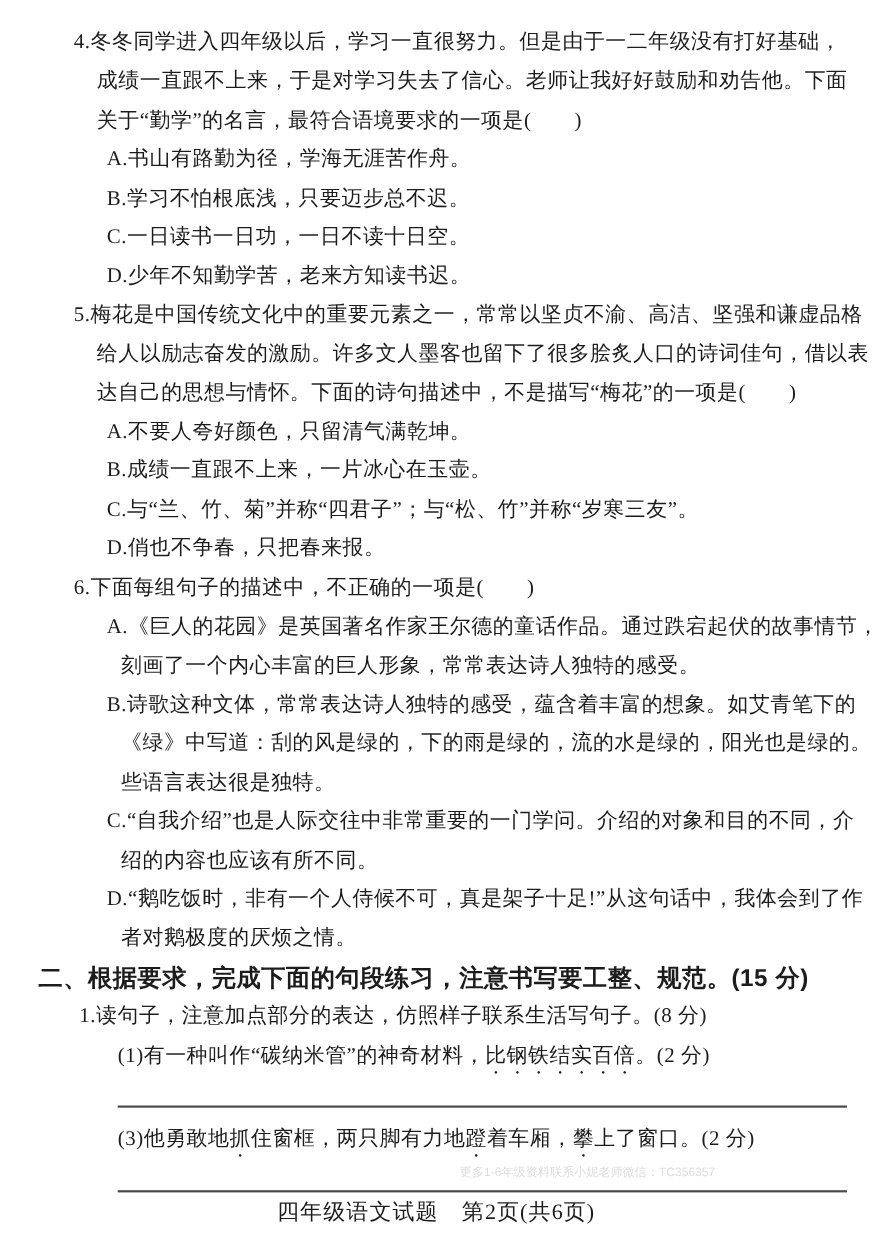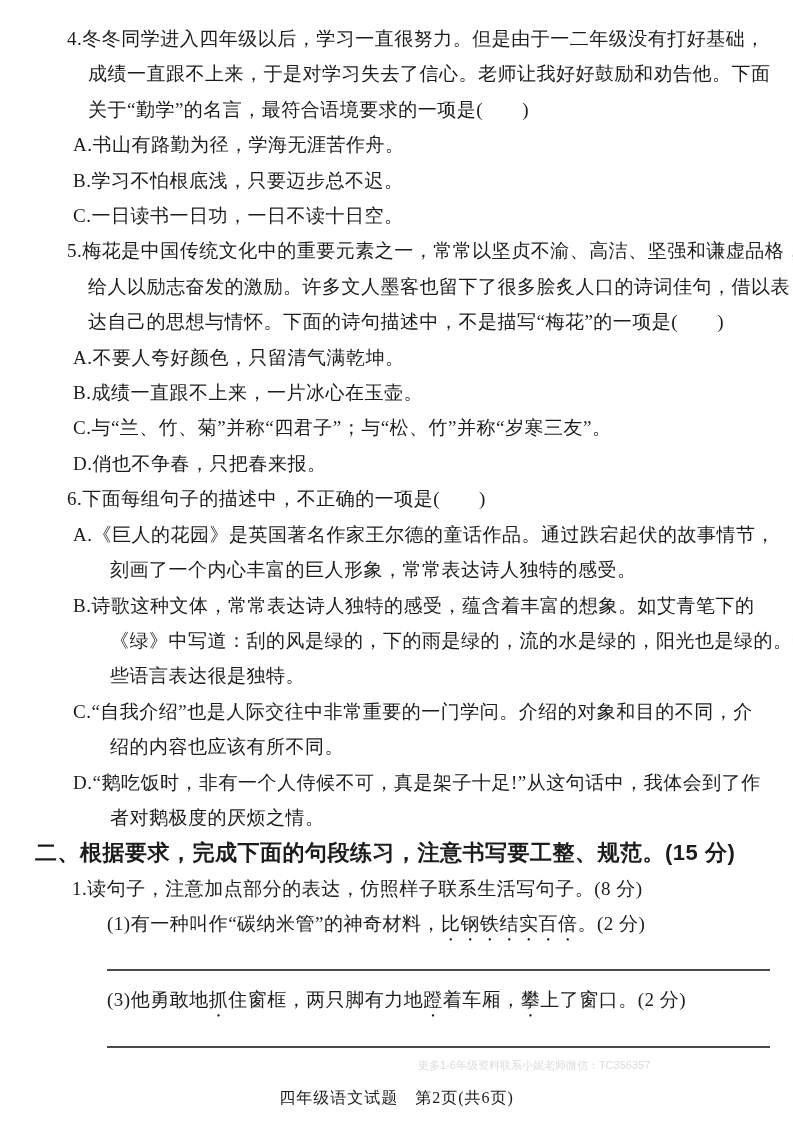--- a/index.html
+++ b/index.html
@@ -13,21 +13,21 @@
   }
   .content{
     position:absolute;top:0;left:0;
     width:790px;box-sizing:border-box;
     padding:21px 0 0 67px;
     font-size:19px;
     line-height:35.4px;
   }
   .ln{white-space:nowrap;letter-spacing:0.5px;}
   .indent-wrap{margin-left:21px;}   
-  .indent-opt{margin-left:6px;}    
+  .indent-opt{margin-left:30px;}    
   .indent-opt-wrap{margin-left:43px;} 
   .sec-header{
     font-family:"Liberation Sans","DejaVu Sans",sans-serif;
     font-weight:bold;
     margin-left:-32px;
     font-size:22px;
   }
   .sub-stem{margin-left:5px;}
   .sub-item{margin-left:40px;}
   .em-dot{
@@ -53,36 +53,37 @@
     font-size:11px;
     font-family:"Liberation Sans","DejaVu Sans",sans-serif;
     white-space:nowrap;
     overflow:hidden;
   }
   .footer{
     position:absolute;
     top:1088px;left:0;
     width:793px;
     text-align:center;
-    font-size:16px;
+    font-size:20px;
     letter-spacing:1px;
   }
 </style>
 </head>
 <body>
 
 <div class="content">
 
   <div>
     <div class="ln">4.冬冬同学进入四年级以后，学习一直很努力。但是由于一二年级没有打好基础，</div>
     <div class="ln indent-wrap">成绩一直跟不上来，于是对学习失去了信心。老师让我好好鼓励和劝告他。下面</div>
     <div class="ln indent-wrap">关于“勤学”的名言，最符合语境要求的一项是(　　)</div>
     <div class="ln indent-opt">A.书山有路勤为径，学海无涯苦作舟。</div>
     <div class="ln indent-opt">B.学习不怕根底浅，只要迈步总不迟。</div>
     <div class="ln indent-opt">C.一日读书一日功，一日不读十日空。</div>
+    <div class="ln indent-opt">D.少年不知勤学苦，老来方知读书迟。</div>
   </div>
 
   <div>
     <div class="ln">5.梅花是中国传统文化中的重要元素之一，常常以坚贞不渝、高洁、坚强和谦虚品格，</div>
     <div class="ln indent-wrap">给人以励志奋发的激励。许多文人墨客也留下了很多脍炙人口的诗词佳句，借以表</div>
     <div class="ln indent-wrap">达自己的思想与情怀。下面的诗句描述中，不是描写“梅花”的一项是(　　)</div>
     <div class="ln indent-opt">A.不要人夸好颜色，只留清气满乾坤。</div>
     <div class="ln indent-opt">B.成绩一直跟不上来，一片冰心在玉壶。</div>
     <div class="ln indent-opt">C.与“兰、竹、菊”并称“四君子”；与“松、竹”并称“岁寒三友”。</div>
     <div class="ln indent-opt">D.俏也不争春，只把春来报。</div>

